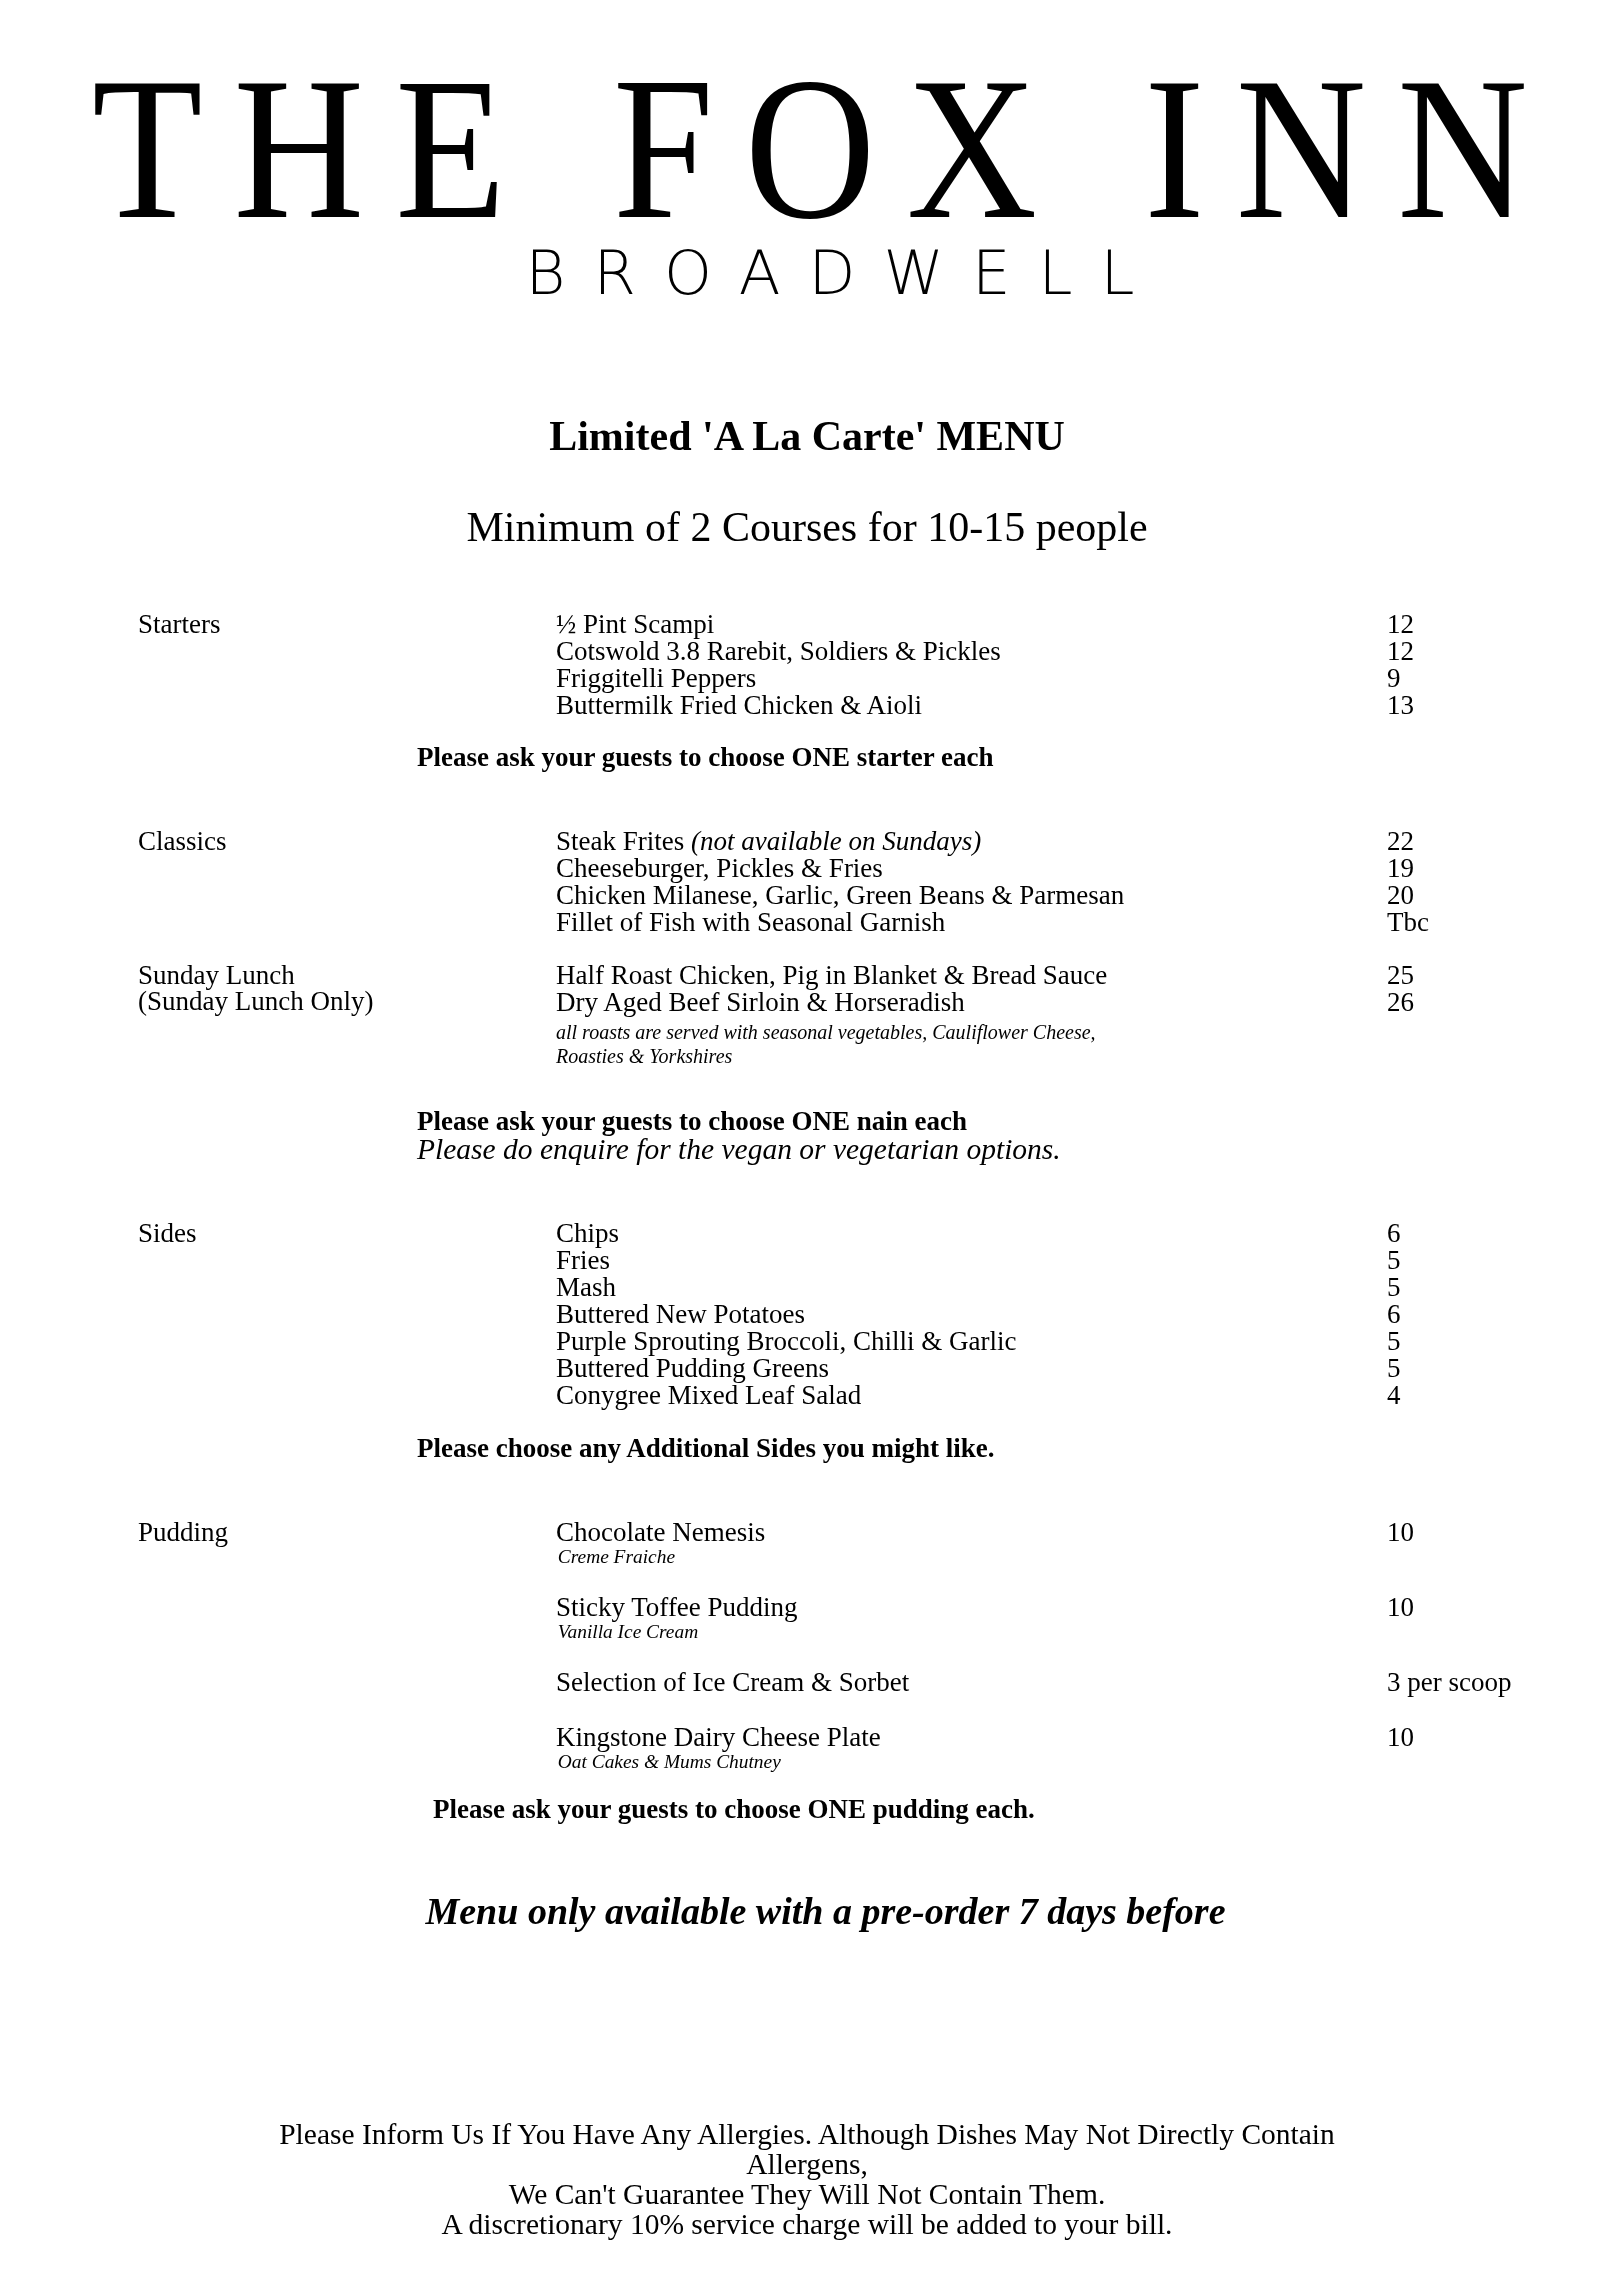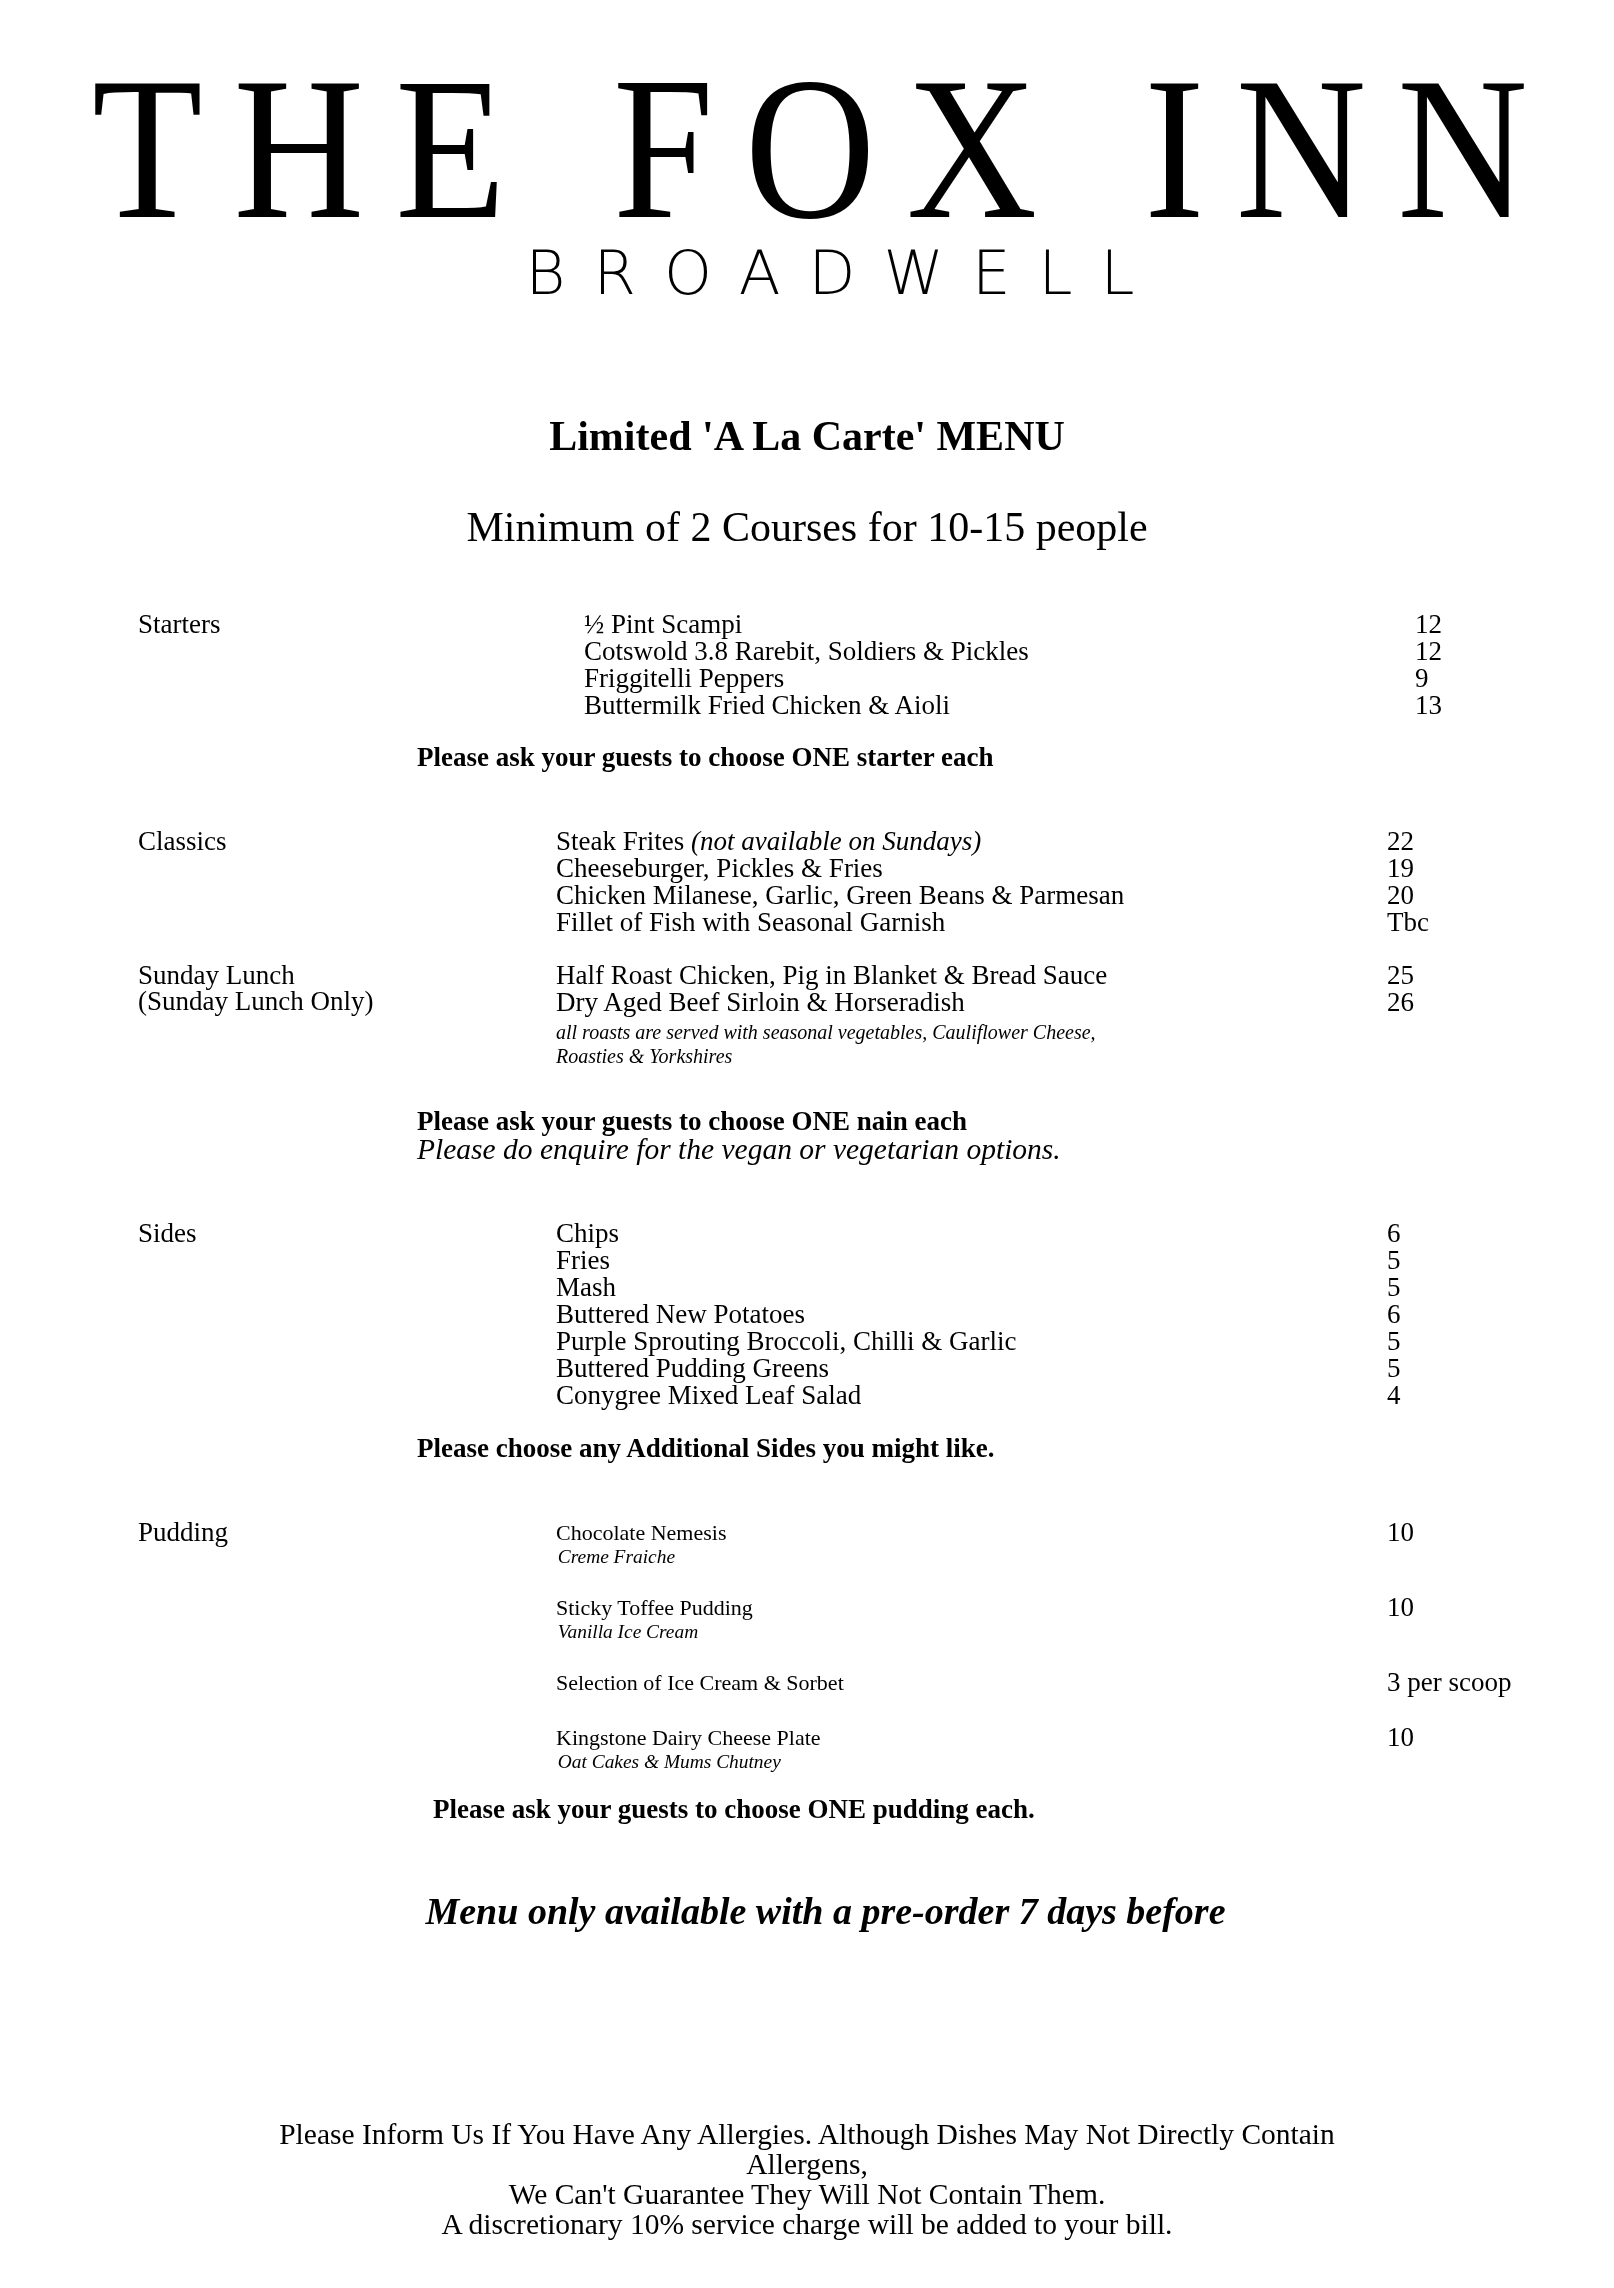--- a/index.html
+++ b/index.html
@@ -94,21 +94,21 @@
     white-space: nowrap;
   }
   .pud-item {
     position: absolute;
     left: 556px;
     width: 1015px;
     height: 55px;
   }
   .pud-item .name {
     position: absolute; left: 0; top: 0;
-    font-size: 22px; line-height: 27px; white-space: nowrap;
+    font-size: 27px; line-height: 27px; white-space: nowrap;
   }
   .pud-item .sub {
     position: absolute; left: 1.8px; top: 28px;
     font-size: 19.4px; font-style: italic; line-height: 20px; white-space: nowrap; text-align: center;
   }
   .pud-item .price {
     position: absolute; left: 831px; top: 0;
     font-size: 27px; line-height: 27px; white-space: nowrap;
   }
   .preorder {
@@ -129,21 +129,21 @@
 </head>
 <body>
 
 <div class="center brand-title">THE FOX INN</div>
 <div class="center brand-sub">BROADWELL</div>
 
 <div class="center menu-title">Limited 'A La Carte' MENU</div>
 <div class="center menu-minimum">Minimum of 2 Courses for 10-15 people</div>
 
 <div class="cat-label" style="top:611px;">Starters</div>
-<div class="item-list" style="top:611px;margin-left:28px;">
+<div class="item-list" style="top:611px;">
   <div class="item">
     <span class="name">½ Pint Scampi</span>
     <span class="price">12</span>
   </div>
   <div class="item">
     <span class="name">Cotswold 3.8 Rarebit, Soldiers &amp; Pickles</span>
     <span class="price">12</span>
   </div>
   <div class="item">
     <span class="name">Friggitelli Peppers</span>

